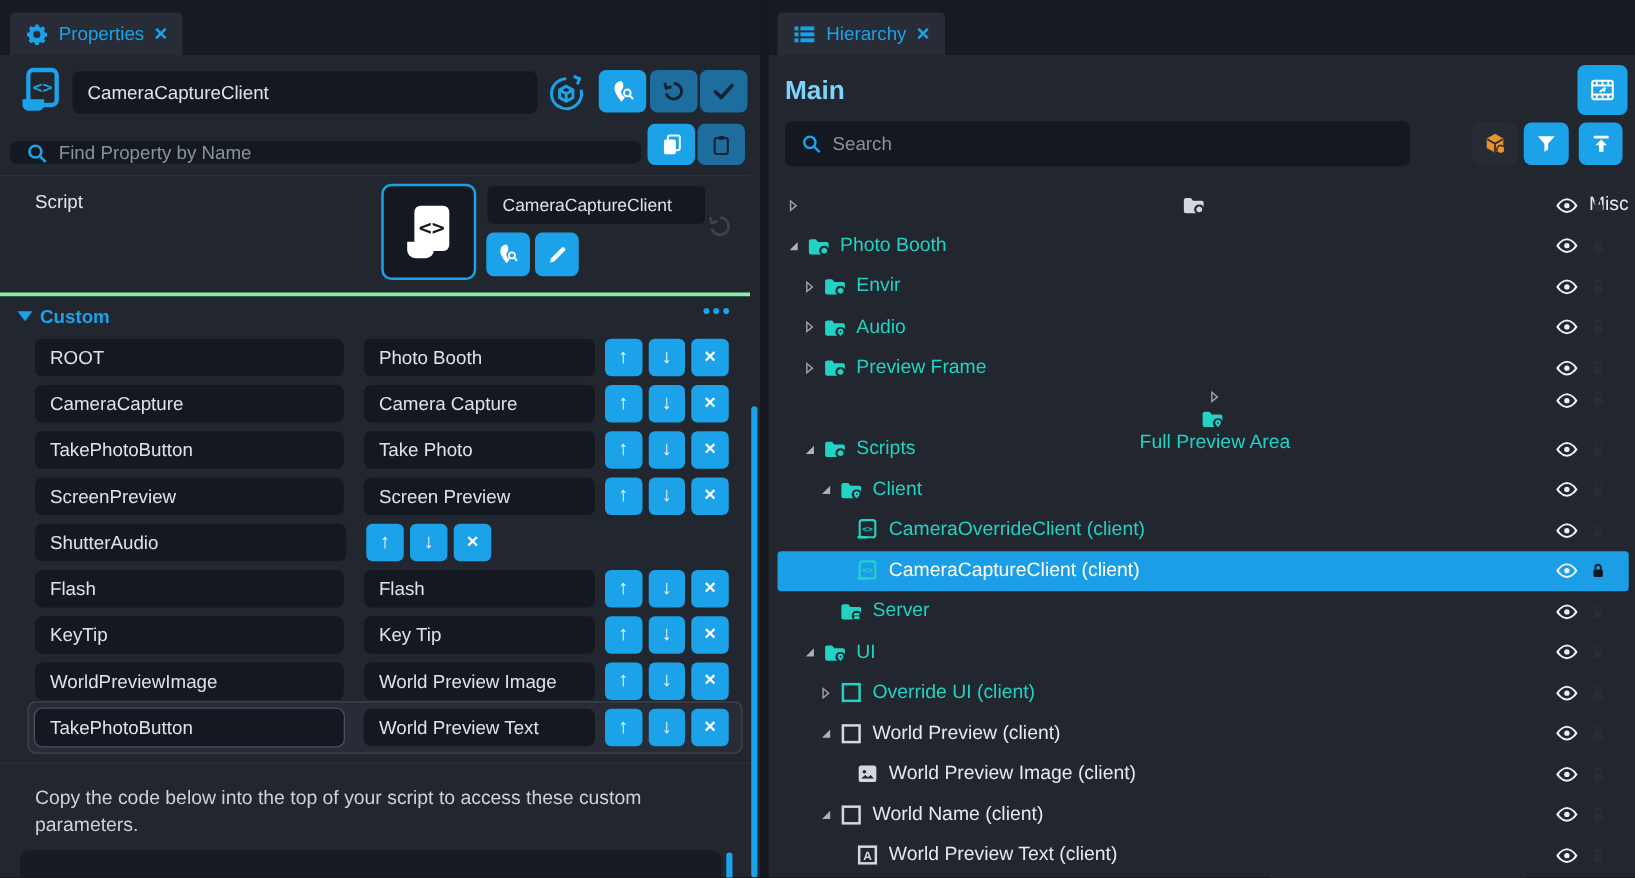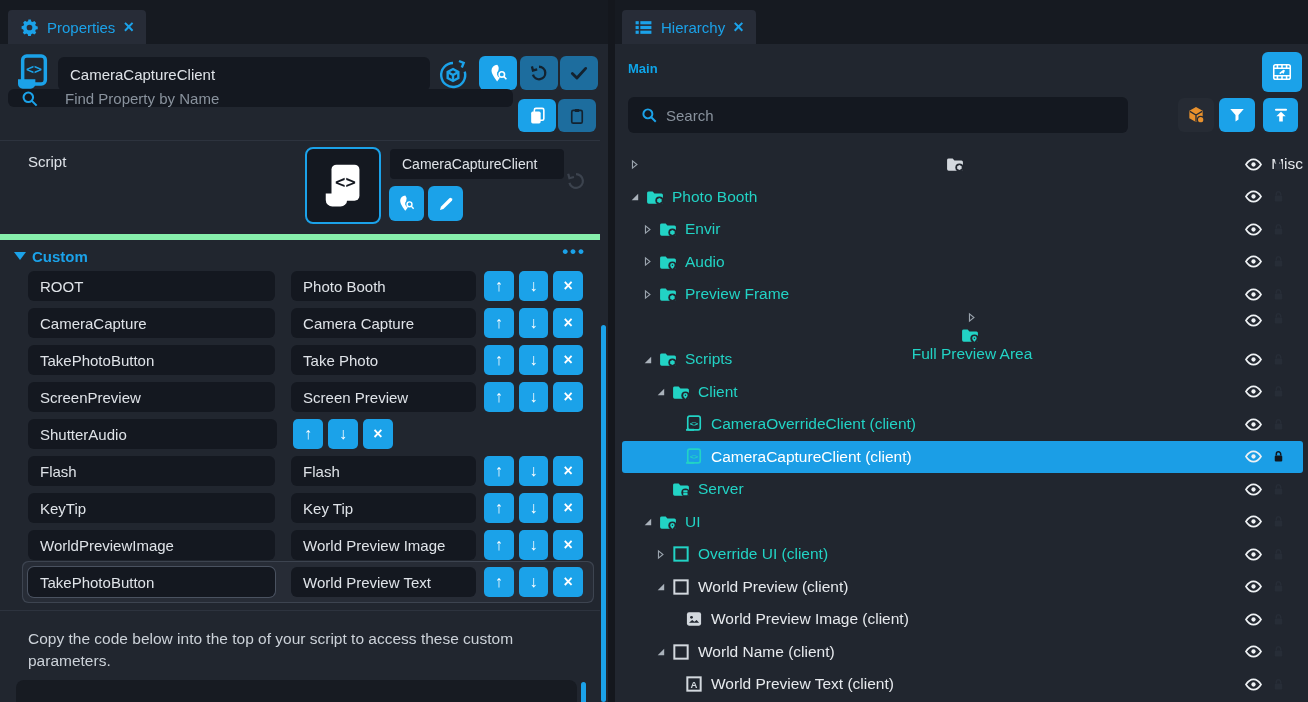--- a/index.html
+++ b/index.html
@@ -30,38 +30,38 @@
 
   
   .props { left:0; width:608px; }
   .props .tab { left:8px; }
   .name-row-scripticon { position:absolute; left:12px; top:8px; color:#1ba2e9; }
   .name-input { position:absolute; left:58px; top:13px; width:372px; height:34px; }
   .orbit { position:absolute; left:437px; top:15px; color:#1ba2e9; }
   .b-pin   { position:absolute; left:479px; top:12px; width:38px; height:34px; }
   .b-undo  { position:absolute; left:520px; top:12px; width:38px; height:34px; }
   .b-check { position:absolute; left:560px; top:12px; width:38px; height:34px; }
-  .search-input { position:absolute; left:8px; top:45px; width:505px; height:18px; gap:26px; }
+  .search-input { position:absolute; left:8px; top:69px; width:505px; height:18px; gap:8px; }
   .b-copy  { position:absolute; left:518px; top:55px; width:38px; height:33px; }
   .b-paste { position:absolute; left:558px; top:55px; width:38px; height:33px; }
 
   .script-section { position:absolute; left:0; right:8px; top:96px; height:88px;
     border-top:1px solid #2d333e; }
   .script-label { position:absolute; left:28px; top:12px; color:#dfe3e8; font-size:15px; }
   .script-thumb { position:absolute; left:305px; top:6px; width:76px; height:77px;
     background:#141820; border:2px solid #1ba2e9; border-radius:8px; color:#fff;
     display:flex; align-items:center; justify-content:center; }
   .script-name { position:absolute; left:390px; top:8px; width:174px; height:30px;
     font-size:14px; border-radius:4px; }
   .b-pin2  { position:absolute; left:389px; top:45px; width:35px; height:35px; }
   .b-edit  { position:absolute; left:428px; top:45px; width:35px; height:35px; }
   .faint-undo { position:absolute; left:565px; top:29px; color:#3c434e; }
 
   .custom-header { position:absolute; left:0; right:8px; top:190px; height:28px;
-    border-top:6px solid #86efac; }
+    border-top:3px solid #86efac; }
   .tri-down { position:absolute; left:14px; top:12px; width:0; height:0;
     border-left:6px solid transparent; border-right:6px solid transparent;
     border-top:8px solid #1ba2e9; }
   .custom-label { position:absolute; left:32px; top:8px; color:#1ba2e9; font-size:15px; font-weight:bold; }
   .dots { position:absolute; right:14px; top:2px; color:#1ba2e9; font-size:17px;
     font-weight:bold; letter-spacing:2px; }
 
   .param-rows { position:absolute; left:28px; top:227px; width:560px; }
   .param-row { position:relative; display:flex; align-items:center; height:30px; margin-bottom:7px; }
   .param-name  { width:249px; height:30px; margin-right:16px; }
@@ -78,21 +78,21 @@
   .code-box { position:absolute; left:16px; top:636px; width:561px; height:30px;
     background:#171b22; border-radius:8px; }
   .code-mini-scroll { position:absolute; left:581px; top:638px; width:5px; height:70px;
     background:#1ba2e9; border-radius:3px; }
   .props-scroll { position:absolute; left:601px; top:281px; width:5px; height:377px;
     background:#1ba2e9; border-radius:3px; }
 
   
   .hier { left:615px; width:693px; }
   .hier .tab { left:7px; }
-  .main-label { position:absolute; left:13px; top:17px; color:#0ea5e9; font-size:13px; font-weight:bold; }
+  .main-label { position:absolute; left:13px; top:17px; color:#7dd3fc; font-size:21px; font-weight:bold; }
   .b-film { position:absolute; right:6px; top:8px; width:40px; height:40px; }
   .hier-search { position:absolute; left:13px; top:53px; width:500px; height:36px; gap:8px; }
   .b-cube { position:absolute; left:563px; top:54px; width:36px; height:34px; background:#262b34; color:#e8912d; }
   .b-filter { position:absolute; left:604px; top:54px; width:36px; height:34px; }
   .b-upload { position:absolute; left:648px; top:54px; width:35px; height:34px; }
 
   .tree { position:absolute; left:7px; right:5px; top:104px; bottom:0; }
   .tree-row { position:relative; display:flex; align-items:center; height:32.5px; border-radius:3px; }
   .tree-row.selected { background:#1b9ee6; }
   .arrow { width:14px; height:14px; flex:0 0 14px; display:inline-flex; align-items:center; }

